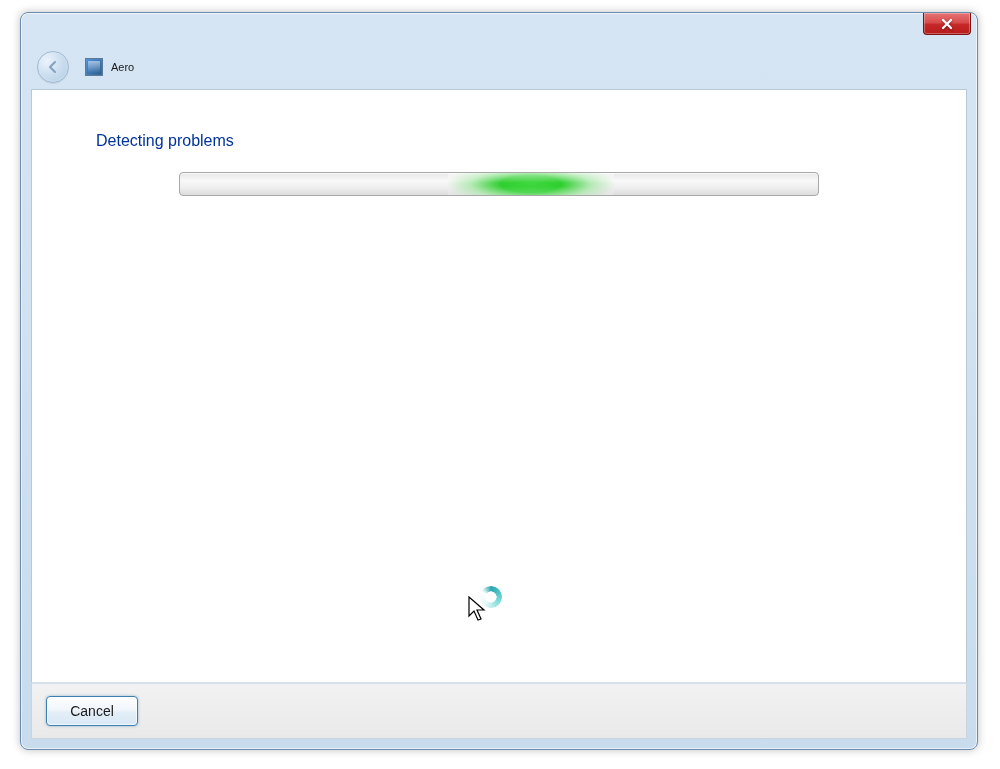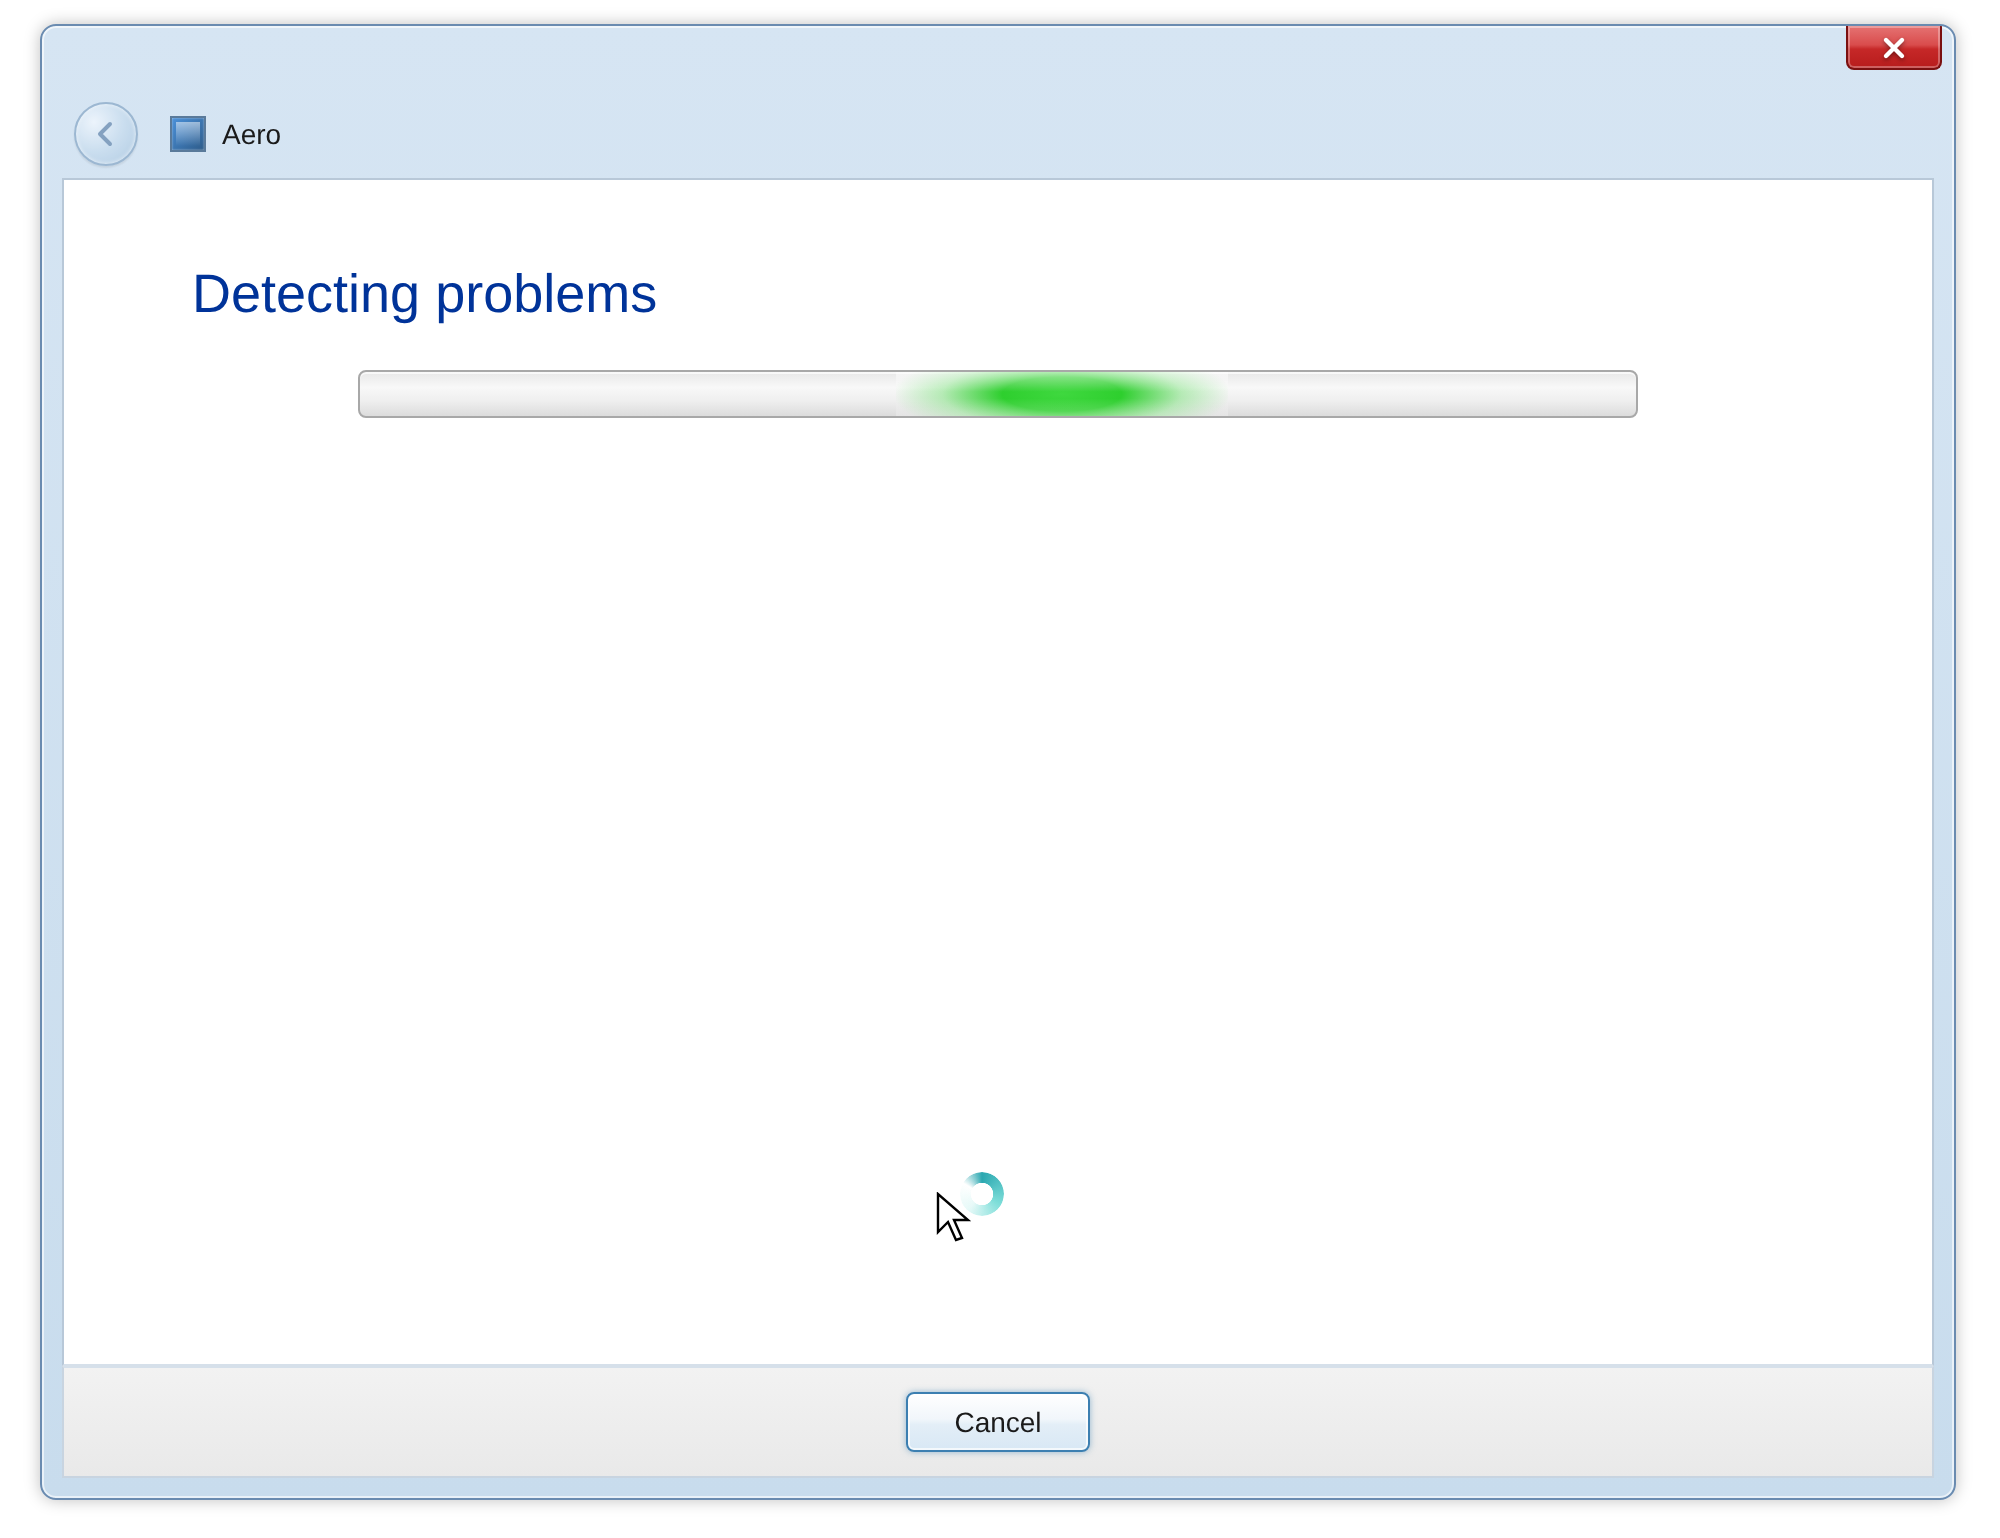--- a/index.html
+++ b/index.html
@@ -89,38 +89,38 @@
       box-shadow: inset 0 0 1px rgba(255,255,255,0.6);
       position: relative;
     }
     .app-icon::after {
       content: "";
       position: absolute;
       inset: 2px;
       background: linear-gradient(to bottom, rgba(255,255,255,0.5), transparent);
     }
     .header-title {
-      font-size: 14px;
+      font-size: 11px;
       color: #1a1a1a;
     }
     .content-panel {
       position: absolute;
       top: 76px;
       left: 10px;
       right: 10px;
       bottom: 66px;
       background: #ffffff;
       border: 1px solid #b8c8d8;
       border-bottom: 1px solid #d6e0ea;
     }
     .content-inner {
       padding: 42px 64px;
     }
     .content-heading {
-      font-size: 27px;
+      font-size: 16px;
       font-weight: 400;
       color: #003399;
       margin-bottom: 22px;
     }
     .content-status {
       font-size: 15px;
       color: #1a1a1a;
       margin-bottom: 46px;
     }
     .progress-wrap {
@@ -154,21 +154,21 @@
       position: absolute;
       left: 10px;
       right: 10px;
       bottom: 10px;
       height: 56px;
       background: linear-gradient(to bottom, #f2f2f2 0%, #e9e9e9 100%);
       border: 1px solid #c8d4e0;
       border-top: 1px solid #d6e0ea;
       display: flex;
       align-items: center;
-      justify-content: center;
+      justify-content: flex-start;
       padding: 0 14px;
     }
     .cancel-btn {
       min-width: 92px;
       height: 30px;
       padding: 0 16px;
       background: linear-gradient(to bottom, #ffffff 0%, #f1f6fb 45%, #e3eef7 55%, #d8e8f5 100%);
       border: 1px solid #3c7fb1;
       border-radius: 4px;
       font-size: 14px;

